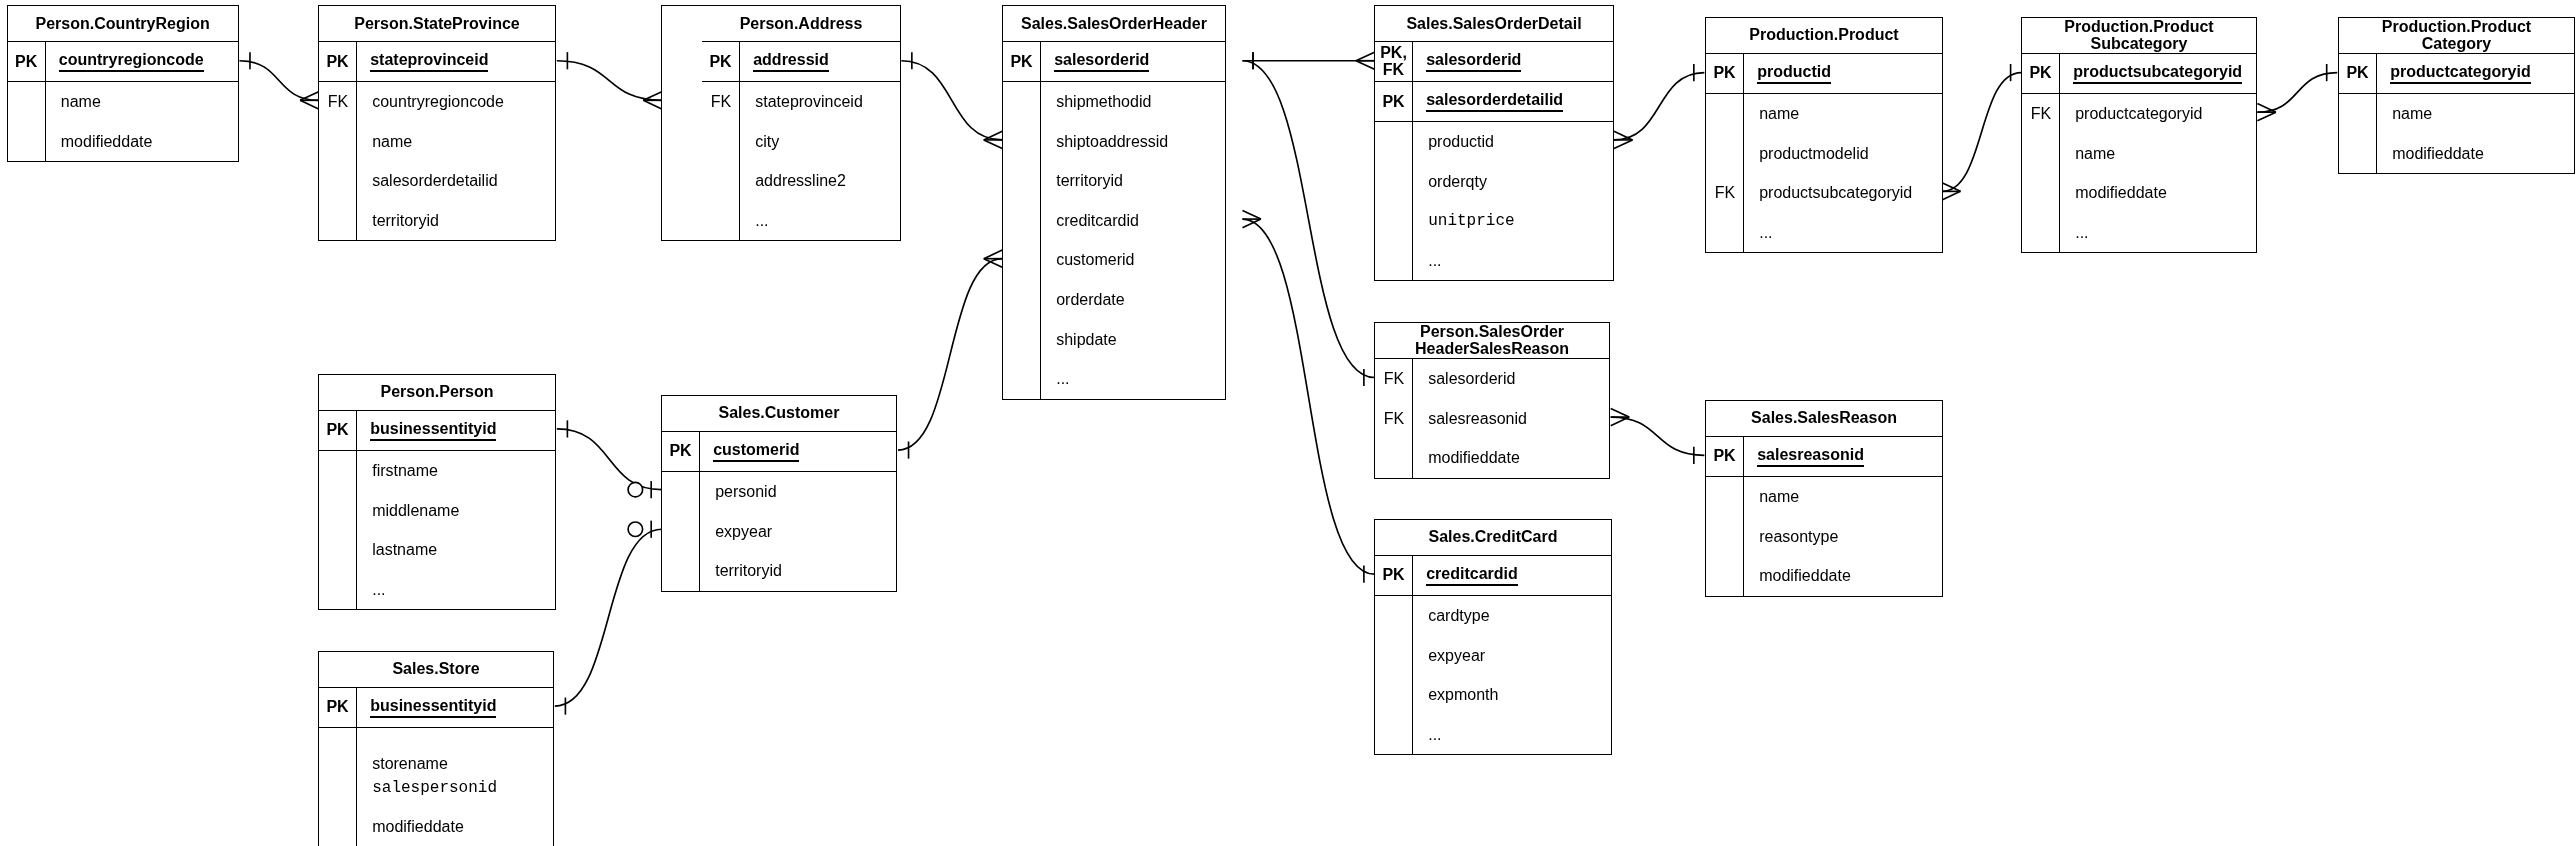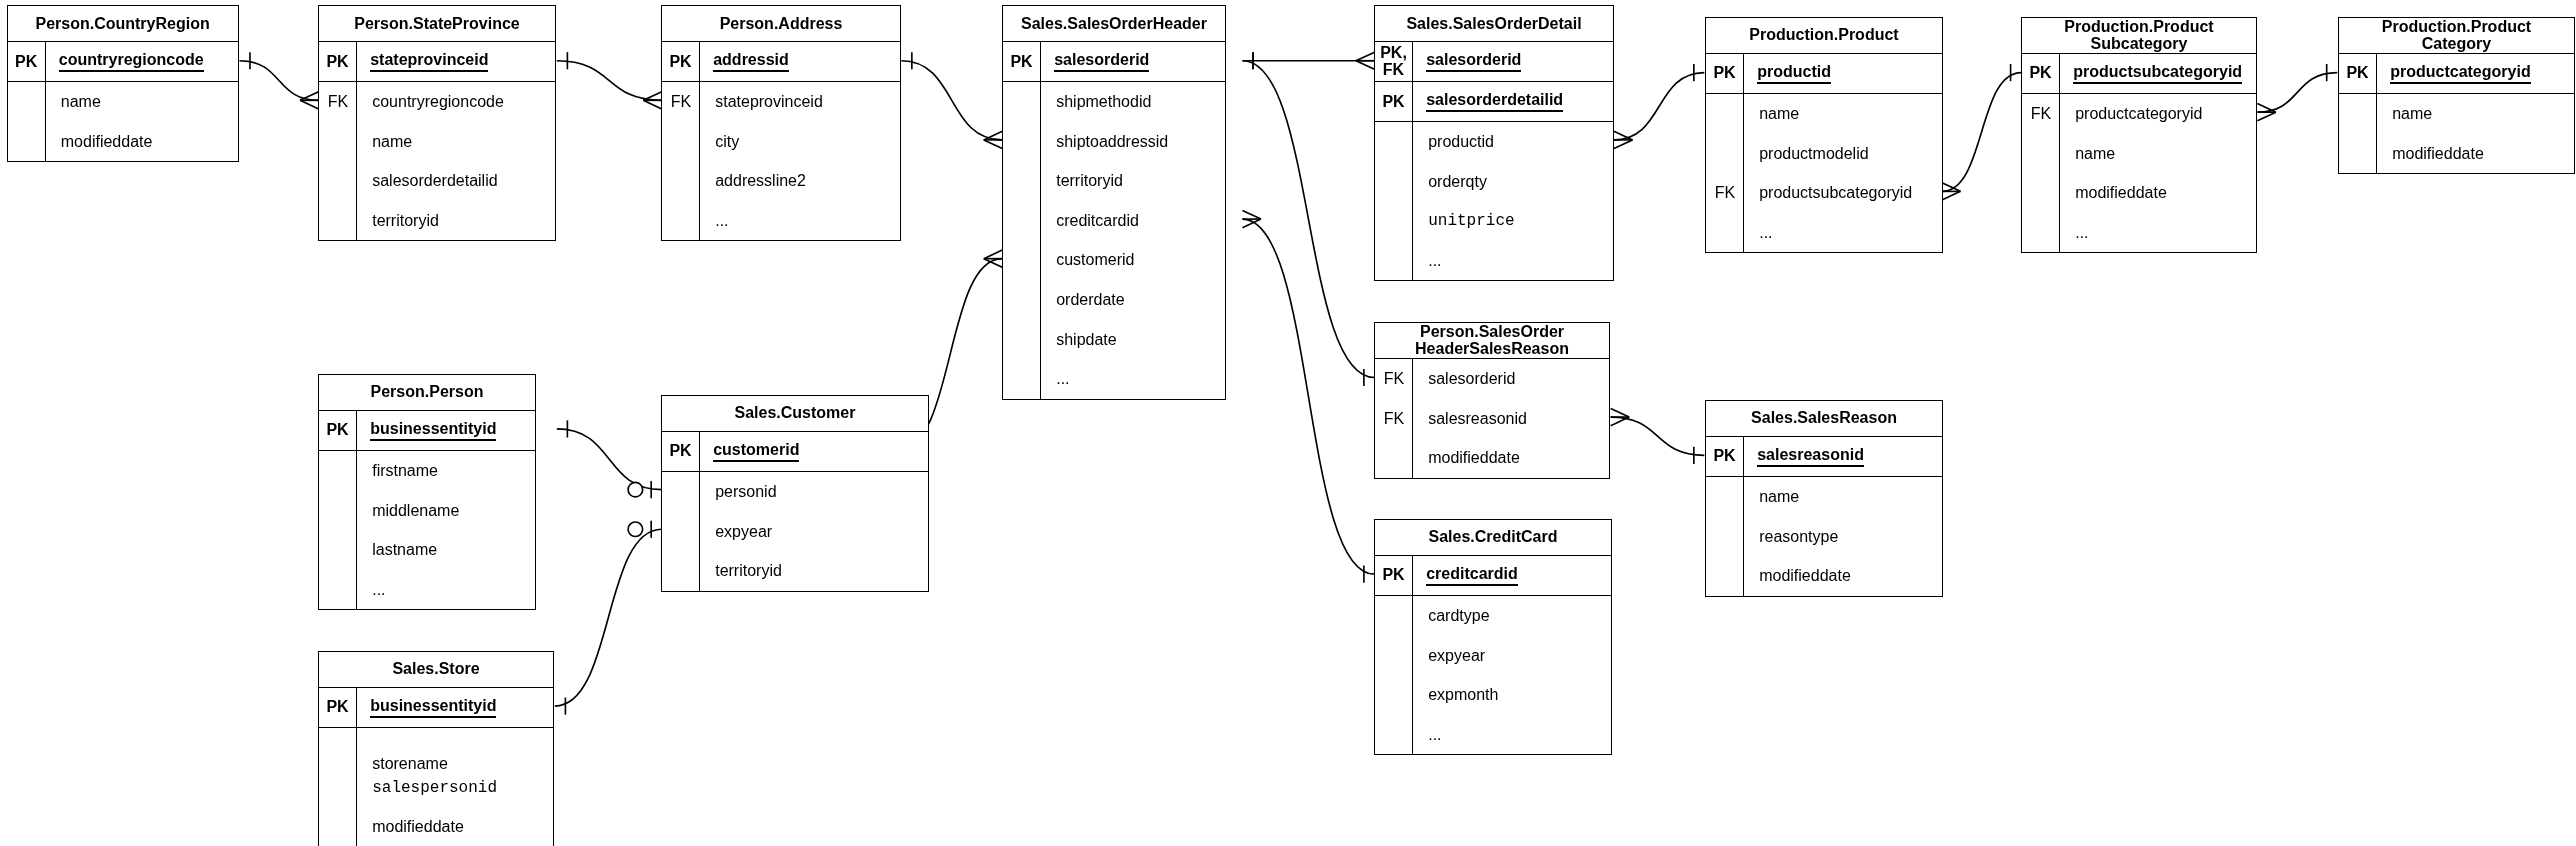--- a/index.html
+++ b/index.html
@@ -221,21 +221,21 @@
         </div>
         <div class="erd-fields" style="height: 158px;">
           <div class="erd-keycol"></div>
           <div class="erd-fkcell" style="top: 0px;">FK</div>
           <div class="erd-fieldrow" style="top: 0px;">countryregioncode</div>
           <div class="erd-fieldrow" style="top: 40px;">name</div>
           <div class="erd-fieldrow" style="top: 79px;">salesorderdetailid</div>
           <div class="erd-fieldrow" style="top: 119px;">territoryid</div>
         </div>
       </div>
-      <div class="erd-table" style="left: 661px; top: 5.3px; width: 240px;">
+      <div class="erd-table" style="left: 661px; top: 5.3px; width: 240px; padding-left: 40px;">
         <div class="erd-title">
           <span>Person.Address</span>
         </div>
         <div class="erd-keyrow">
           <div class="erd-keycell">
             <span>PK</span>
           </div>
           <div class="erd-namecell">
             <span class="erd-pkname">addressid</span>
           </div>
@@ -357,41 +357,41 @@
           <div class="erd-namecell">
             <span class="erd-pkname">productcategoryid</span>
           </div>
         </div>
         <div class="erd-fields" style="height: 79px;">
           <div class="erd-keycol"></div>
           <div class="erd-fieldrow" style="top: 0px;">name</div>
           <div class="erd-fieldrow" style="top: 40px;">modifieddate</div>
         </div>
       </div>
-      <div class="erd-table" style="left: 318px; top: 374px; width: 218px;">
+      <div class="erd-table" style="left: 318px; top: 374px; width: 238px;">
         <div class="erd-title">
           <span>Person.Person</span>
         </div>
         <div class="erd-keyrow">
           <div class="erd-keycell">
             <span>PK</span>
           </div>
           <div class="erd-namecell">
             <span class="erd-pkname">businessentityid</span>
           </div>
         </div>
         <div class="erd-fields" style="height: 158px;">
           <div class="erd-keycol"></div>
           <div class="erd-fieldrow" style="top: 0px;">firstname</div>
           <div class="erd-fieldrow" style="top: 40px;">middlename</div>
           <div class="erd-fieldrow" style="top: 79px;">lastname</div>
           <div class="erd-fieldrow" style="top: 119px;">...</div>
         </div>
       </div>
-      <div class="erd-table" style="left: 661px; top: 395px; width: 268px;">
+      <div class="erd-table" style="left: 661px; top: 395px; width: 236px;">
         <div class="erd-title">
           <span>Sales.Customer</span>
         </div>
         <div class="erd-keyrow">
           <div class="erd-keycell">
             <span>PK</span>
           </div>
           <div class="erd-namecell">
             <span class="erd-pkname">customerid</span>
           </div>

